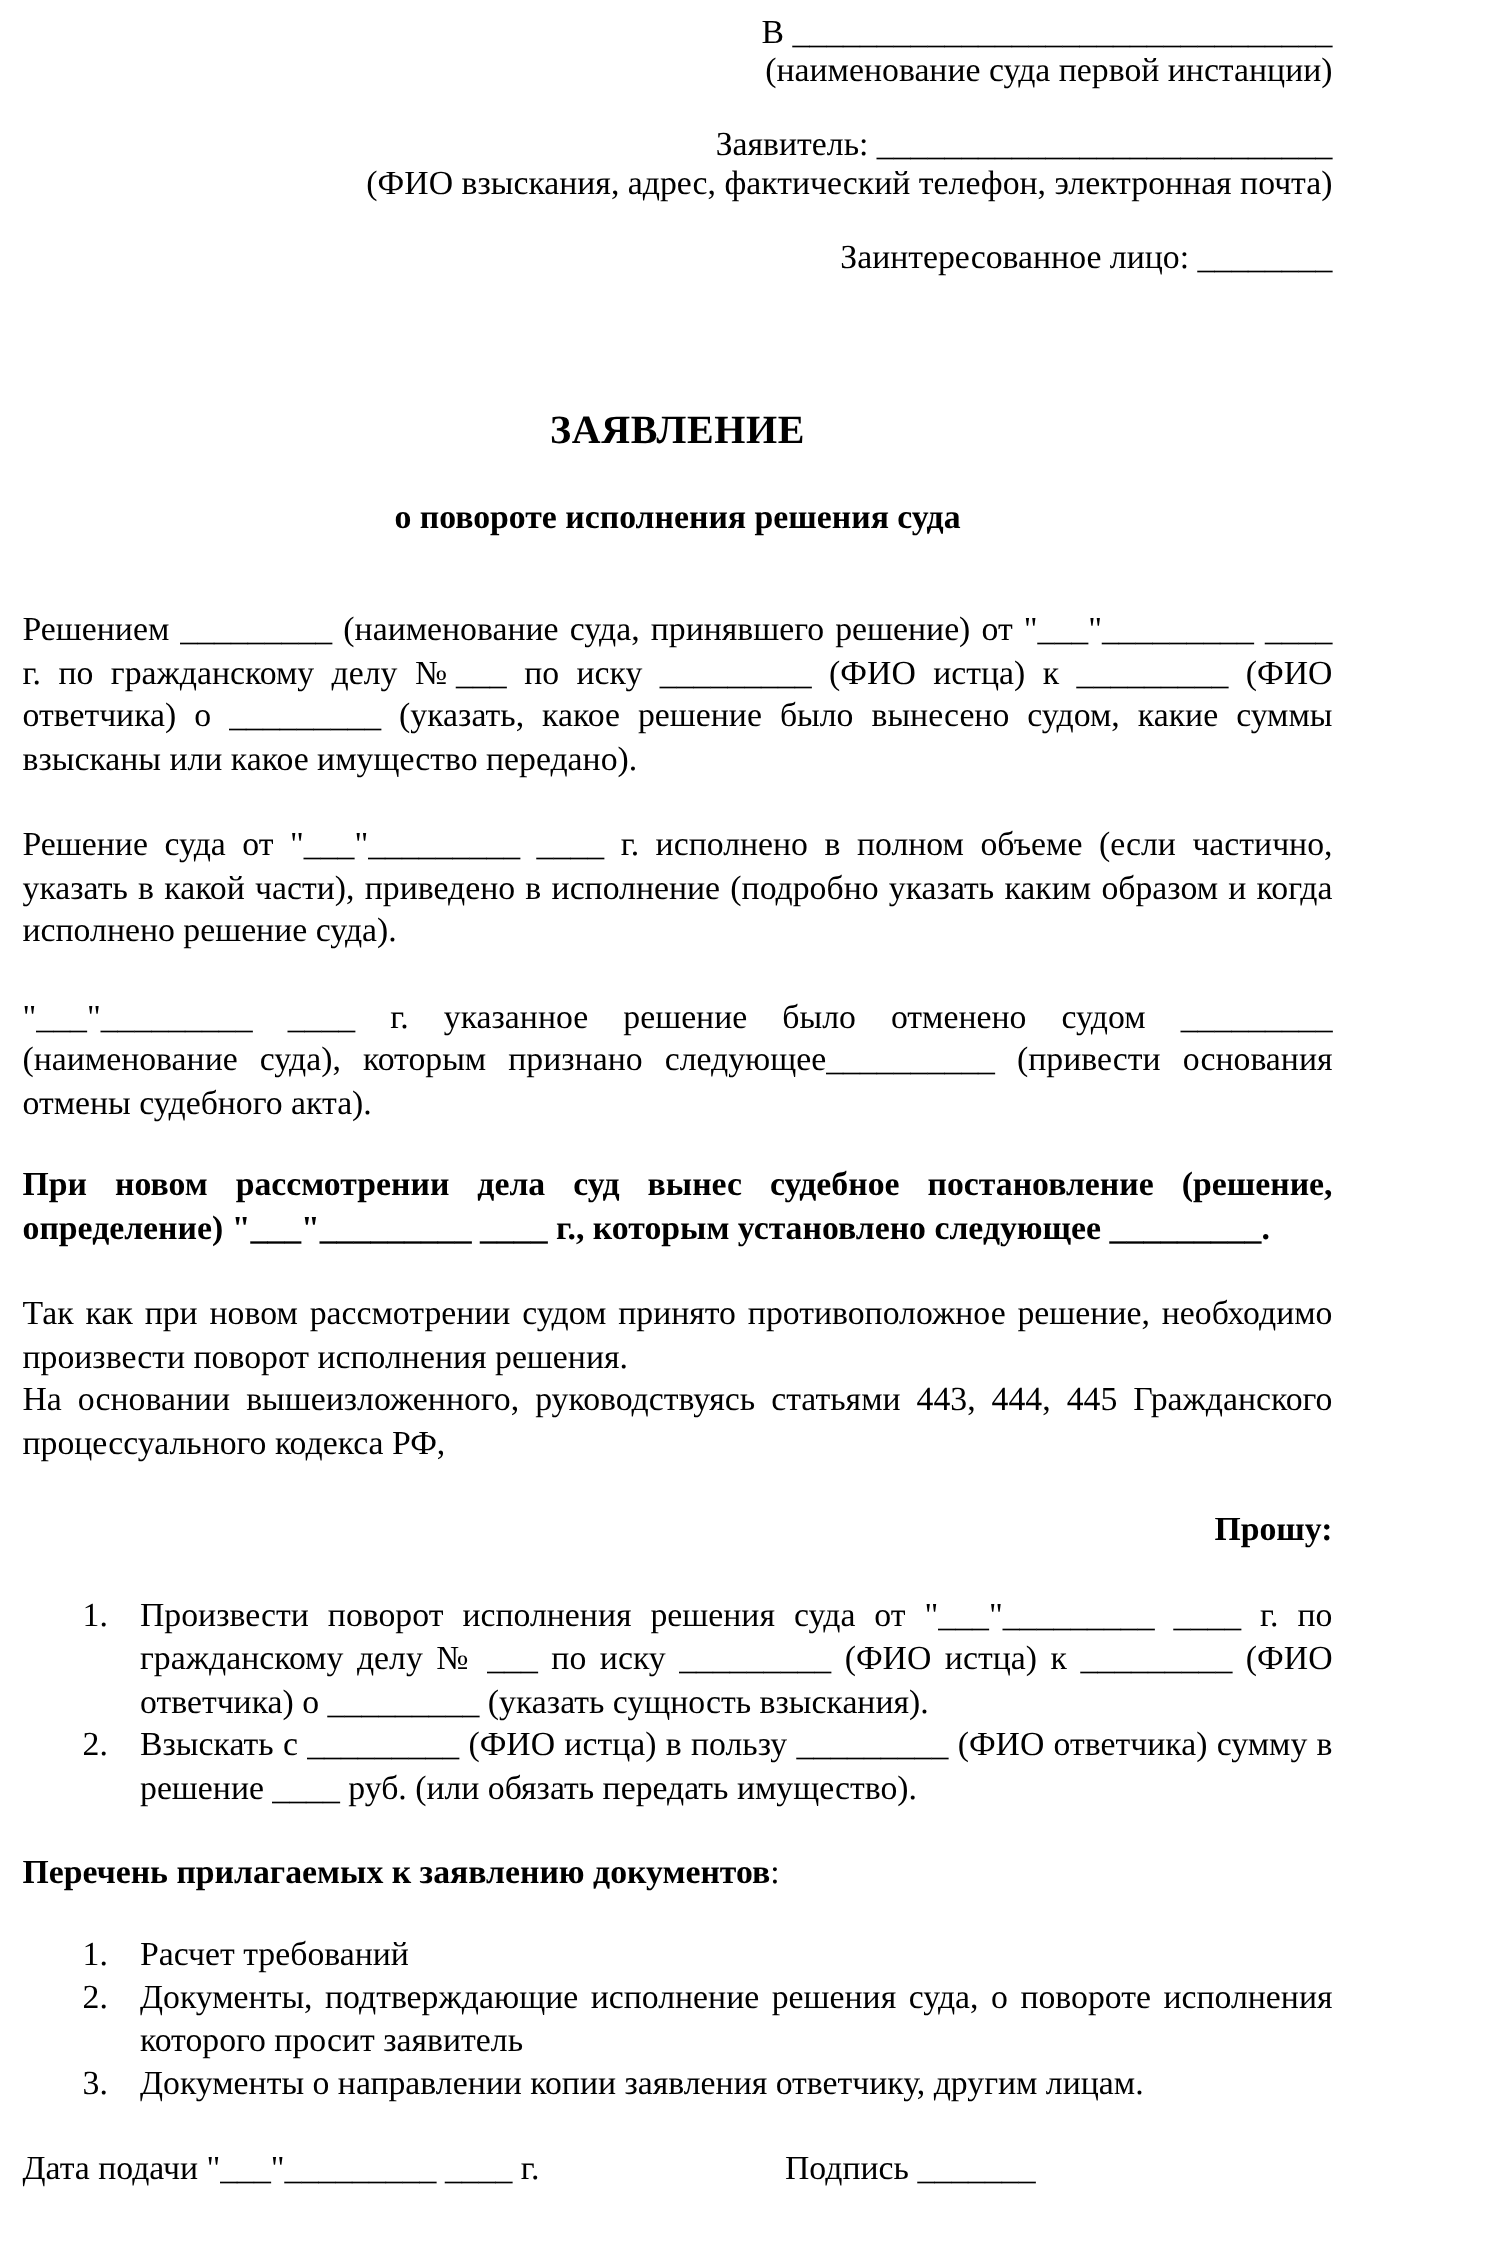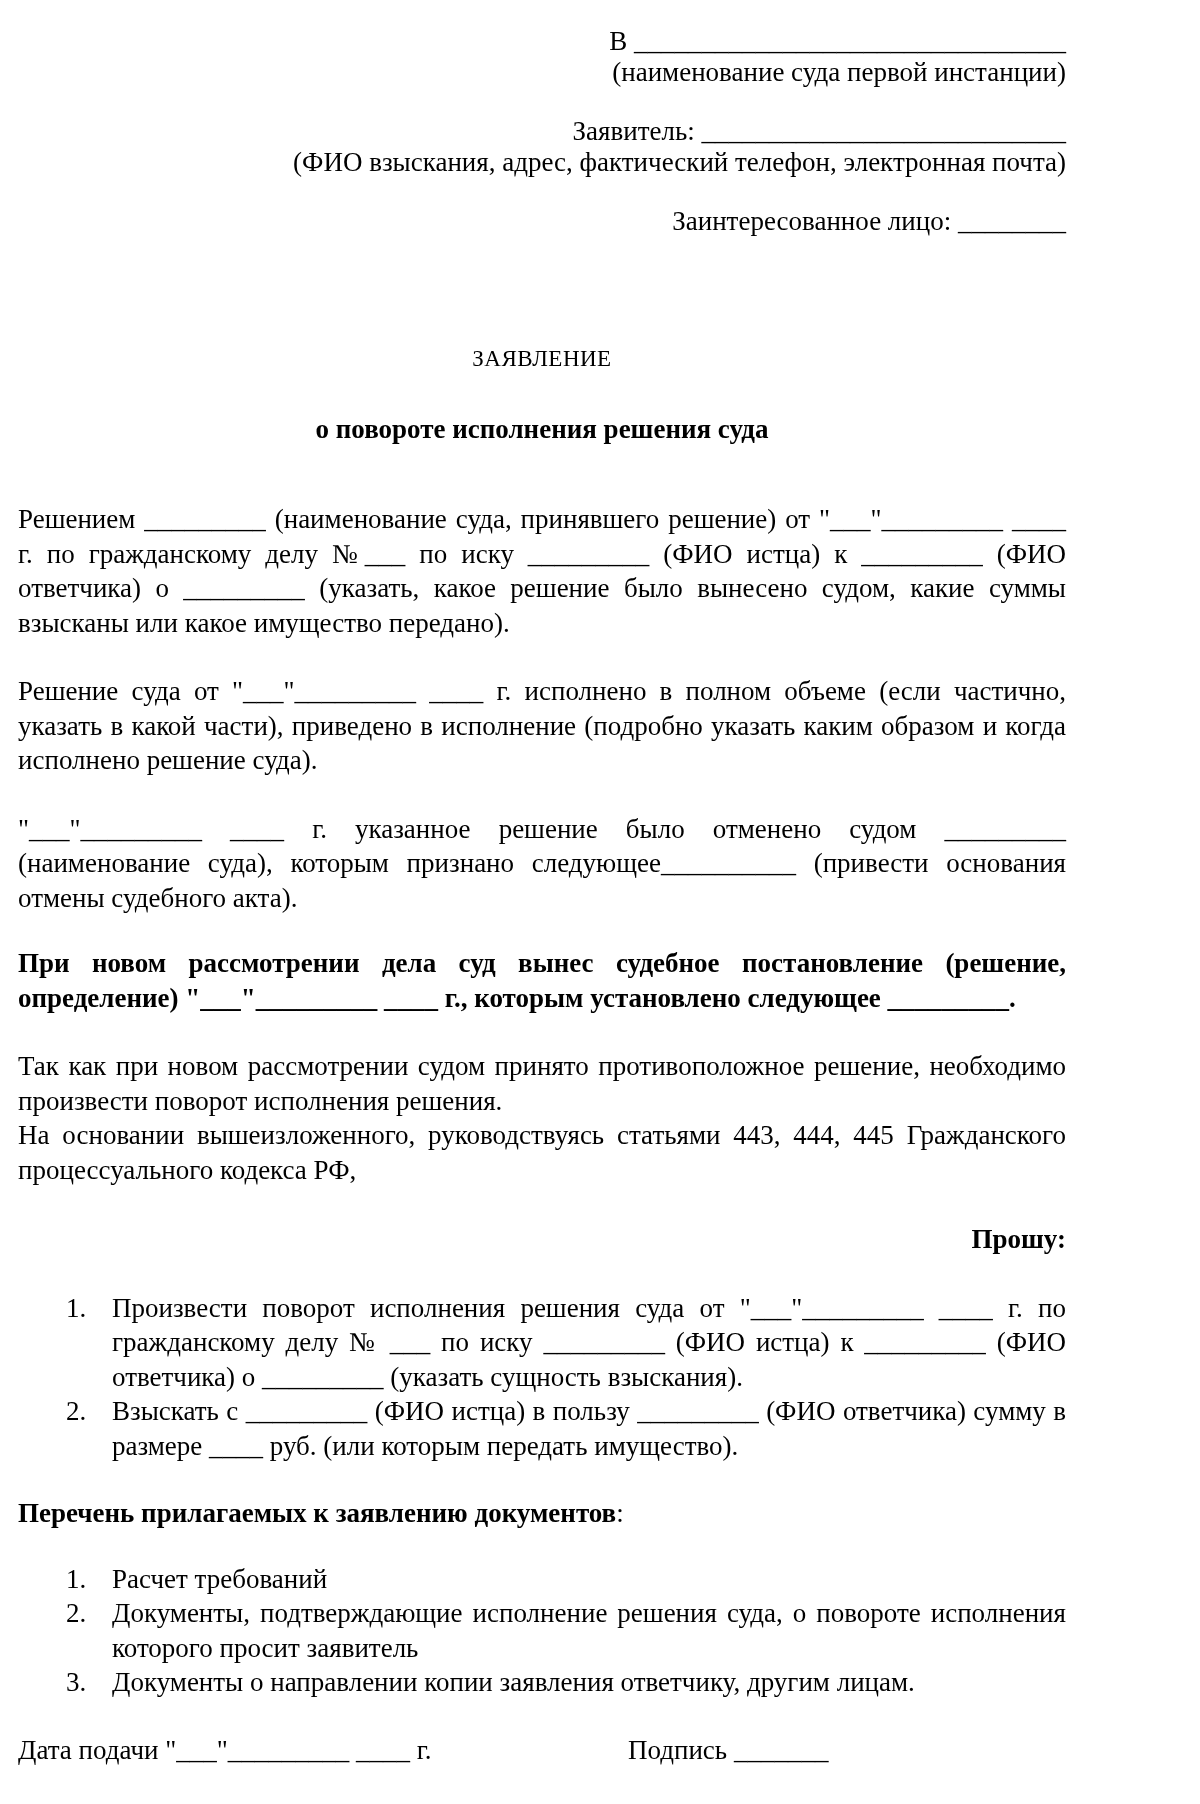--- a/index.html
+++ b/index.html
@@ -1,34 +1,34 @@
 <!DOCTYPE html>
 <html><head>
 <meta charset="utf-8">
 <style>
   html, body { margin: 0; padding: 0; background: #ffffff; }
   .page {
     width: 1084px;
     height: 1804px;
     box-sizing: border-box;
-    padding: 26px 18px 0 18px;
+    padding: 10px 18px 0 18px;
     background: #ffffff;
     color: #000000;
     font-family: "Liberation Serif", "DejaVu Serif", serif;
     font-size: 27px;
     line-height: 34.5px;
     overflow: hidden;
   }
   .header { text-align: right; line-height: 31px; }
   .hgroup + .hgroup { margin-top: 28px; }
   .doc-title {
     margin-top: 105px;
     text-align: center;
-    font-weight: normal;
-    font-size: 23px;
+    font-weight: bold;
+    font-size: 32px;
     line-height: 34px;
     letter-spacing: 0.5px;
   }
   .doc-subtitle {
     margin-top: 36px;
     text-align: center;
     font-weight: bold;
     line-height: 34px;
   }
   .para { text-align: justify; margin-top: 34px; }
@@ -81,21 +81,21 @@
 
   <div class="center-heading">Прошу:</div>
 
   <div class="olist">
     <div class="li">
       <span class="num">1.</span>
       <span class="txt">Произвести поворот исполнения решения суда от "___"_________ ____ г. по гражданскому делу № ___ по иску _________ (ФИО истца) к _________ (ФИО ответчика) о _________ (указать сущность взыскания).</span>
     </div>
     <div class="li">
       <span class="num">2.</span>
-      <span class="txt">Взыскать с _________ (ФИО истца) в пользу _________ (ФИО ответчика) сумму в размере ____ руб. (или которым передать имущество).</span>
+      <span class="txt">Взыскать с _________ (ФИО истца) в пользу _________ (ФИО ответчика) сумму в решение ____ руб. (или обязать передать имущество).</span>
     </div>
   </div>
 
   <div class="attach-heading">
     <span>Перечень прилагаемых к заявлению документов</span><span class="colon">:</span>
   </div>
 
   <div class="olist attachments">
     <div class="li">
       <span class="num">1.</span>

